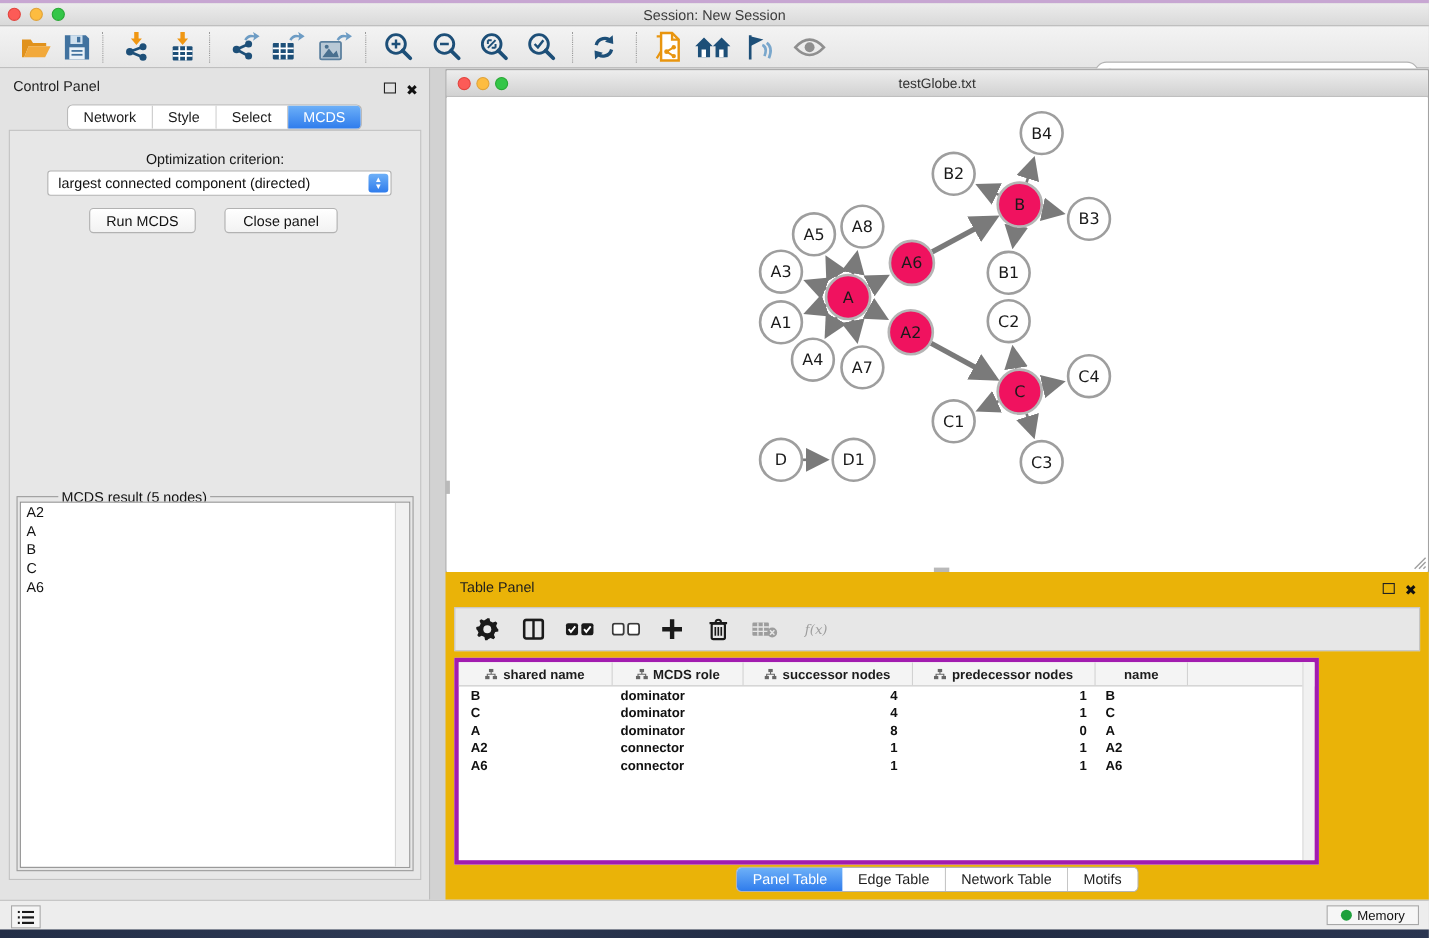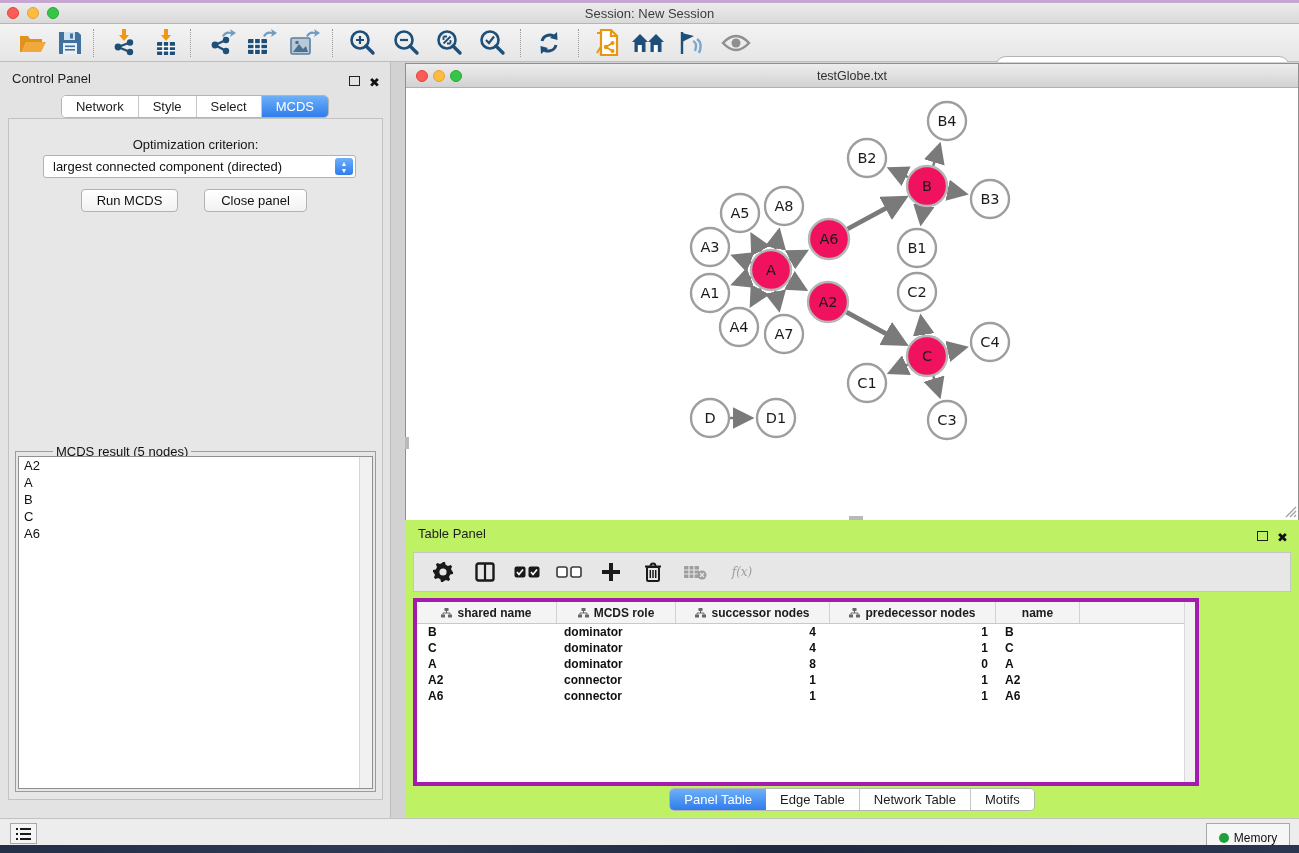--- a/index.html
+++ b/index.html
@@ -73,42 +73,42 @@
     background:#fff; border:1px solid #8f8f8f; }
   .net-titlebar { position:absolute; left:0; top:0; width:100%; height:24px;
     background:linear-gradient(#ededed,#d2d2d2); border-bottom:1px solid #b0b0b0; }
   .net-title { position:absolute; left:0; right:0; top:5px; text-align:center; font-size:12.5px; color:#303030; }
   .net-canvas { position:absolute; left:0; top:25px; width:892px; height:431px; background:#fff; }
   .resize-grip { position:absolute; right:1px; bottom:1px; width:14px; height:14px; }
   .frame-handle-left { position:absolute; left:-1px; top:373px; width:4px; height:12px; background:#b9b9b9; }
   .frame-handle-bottom { position:absolute; left:443px; bottom:-1px; width:14px; height:4px; background:#b9b9b9; }
 
   
-  .table-panel { position:absolute; left:405px; top:520px; width:894px; height:298px; background:#bef264; }
+  .table-panel { position:absolute; left:405px; top:520px; width:894px; height:298px; background:#eab308; }
   .tp-header { position:absolute; left:13px; top:6px; font-size:13px; color:#1e1e1e; }
   .tp-toolbar { position:absolute; left:8px; top:32px; width:878px; height:40px;
     background:#e7e7e7; border:1px solid #c5c5c5; display:flex; align-items:center; gap:0; }
   .tp-tool { width:42px; height:36px; display:flex; align-items:center; justify-content:center; }
   .fx-label { font-family:"DejaVu Serif",serif; font-style:italic; font-size:12px; color:#9d9d9d; }
   .data-table { position:absolute; left:8px; top:78px; width:786px; height:188px;
     background:#fff; border:4px solid #a21caf; overflow:hidden;font-weight:bold; }
   .dt-header { display:flex; height:22px; background:#f4f4f4; border-bottom:1px solid #c9c9c9; }
   .dt-hcell { display:flex; align-items:center; justify-content:center; gap:5px;
     font-size:12px; color:#1c1c1c; border-right:1px solid #d2d2d2; position:relative; }
   .dt-row { display:flex; height:16px; }
   .dt-cell { font-size:12px; color:#101010; line-height:16px; white-space:nowrap; overflow:hidden; }
   .dt-scroll { position:absolute; right:0; top:0; width:11px; bottom:0; background:#f1f1f1; border-left:1px solid #d9d9d9; }
   .tp-tabs { position:absolute; left:0; top:268px; width:100%; display:flex; justify-content:center; }
 
   
   .statusbar { position:absolute; left:0; top:818px; width:1299px; height:27px;
     background:#ededed; border-top:1px solid #c2c2c2; }
   .list-btn { position:absolute; left:10px; top:4px; width:27px; height:21px; background:#f5f5f5;
     border:1px solid #a8a8a8; display:flex; align-items:center; justify-content:center; }
-  .memory-btn { position:absolute; right:9px; top:4px; width:84px; height:29px; background:#f6f6f6;
+  .memory-btn { position:absolute; right:9px; top:4px; width:84px; height:18px; background:#f6f6f6;
     border:1px solid #a8a8a8; display:flex; align-items:center; justify-content:center; gap:5px;
     font-size:12px; color:#111; }
   .mem-dot { width:10px; height:10px; border-radius:50%; background:#1ea03c; }
   .desktop-strip-bottom { position:absolute; left:0; top:845px; width:1299px; height:8px;
     background:linear-gradient(90deg,#232e47,#2e3a55 30%,#1f2940 60%,#2a3550); }
 
   svg { display:block; }
 </style>
 </head>
 <body>

